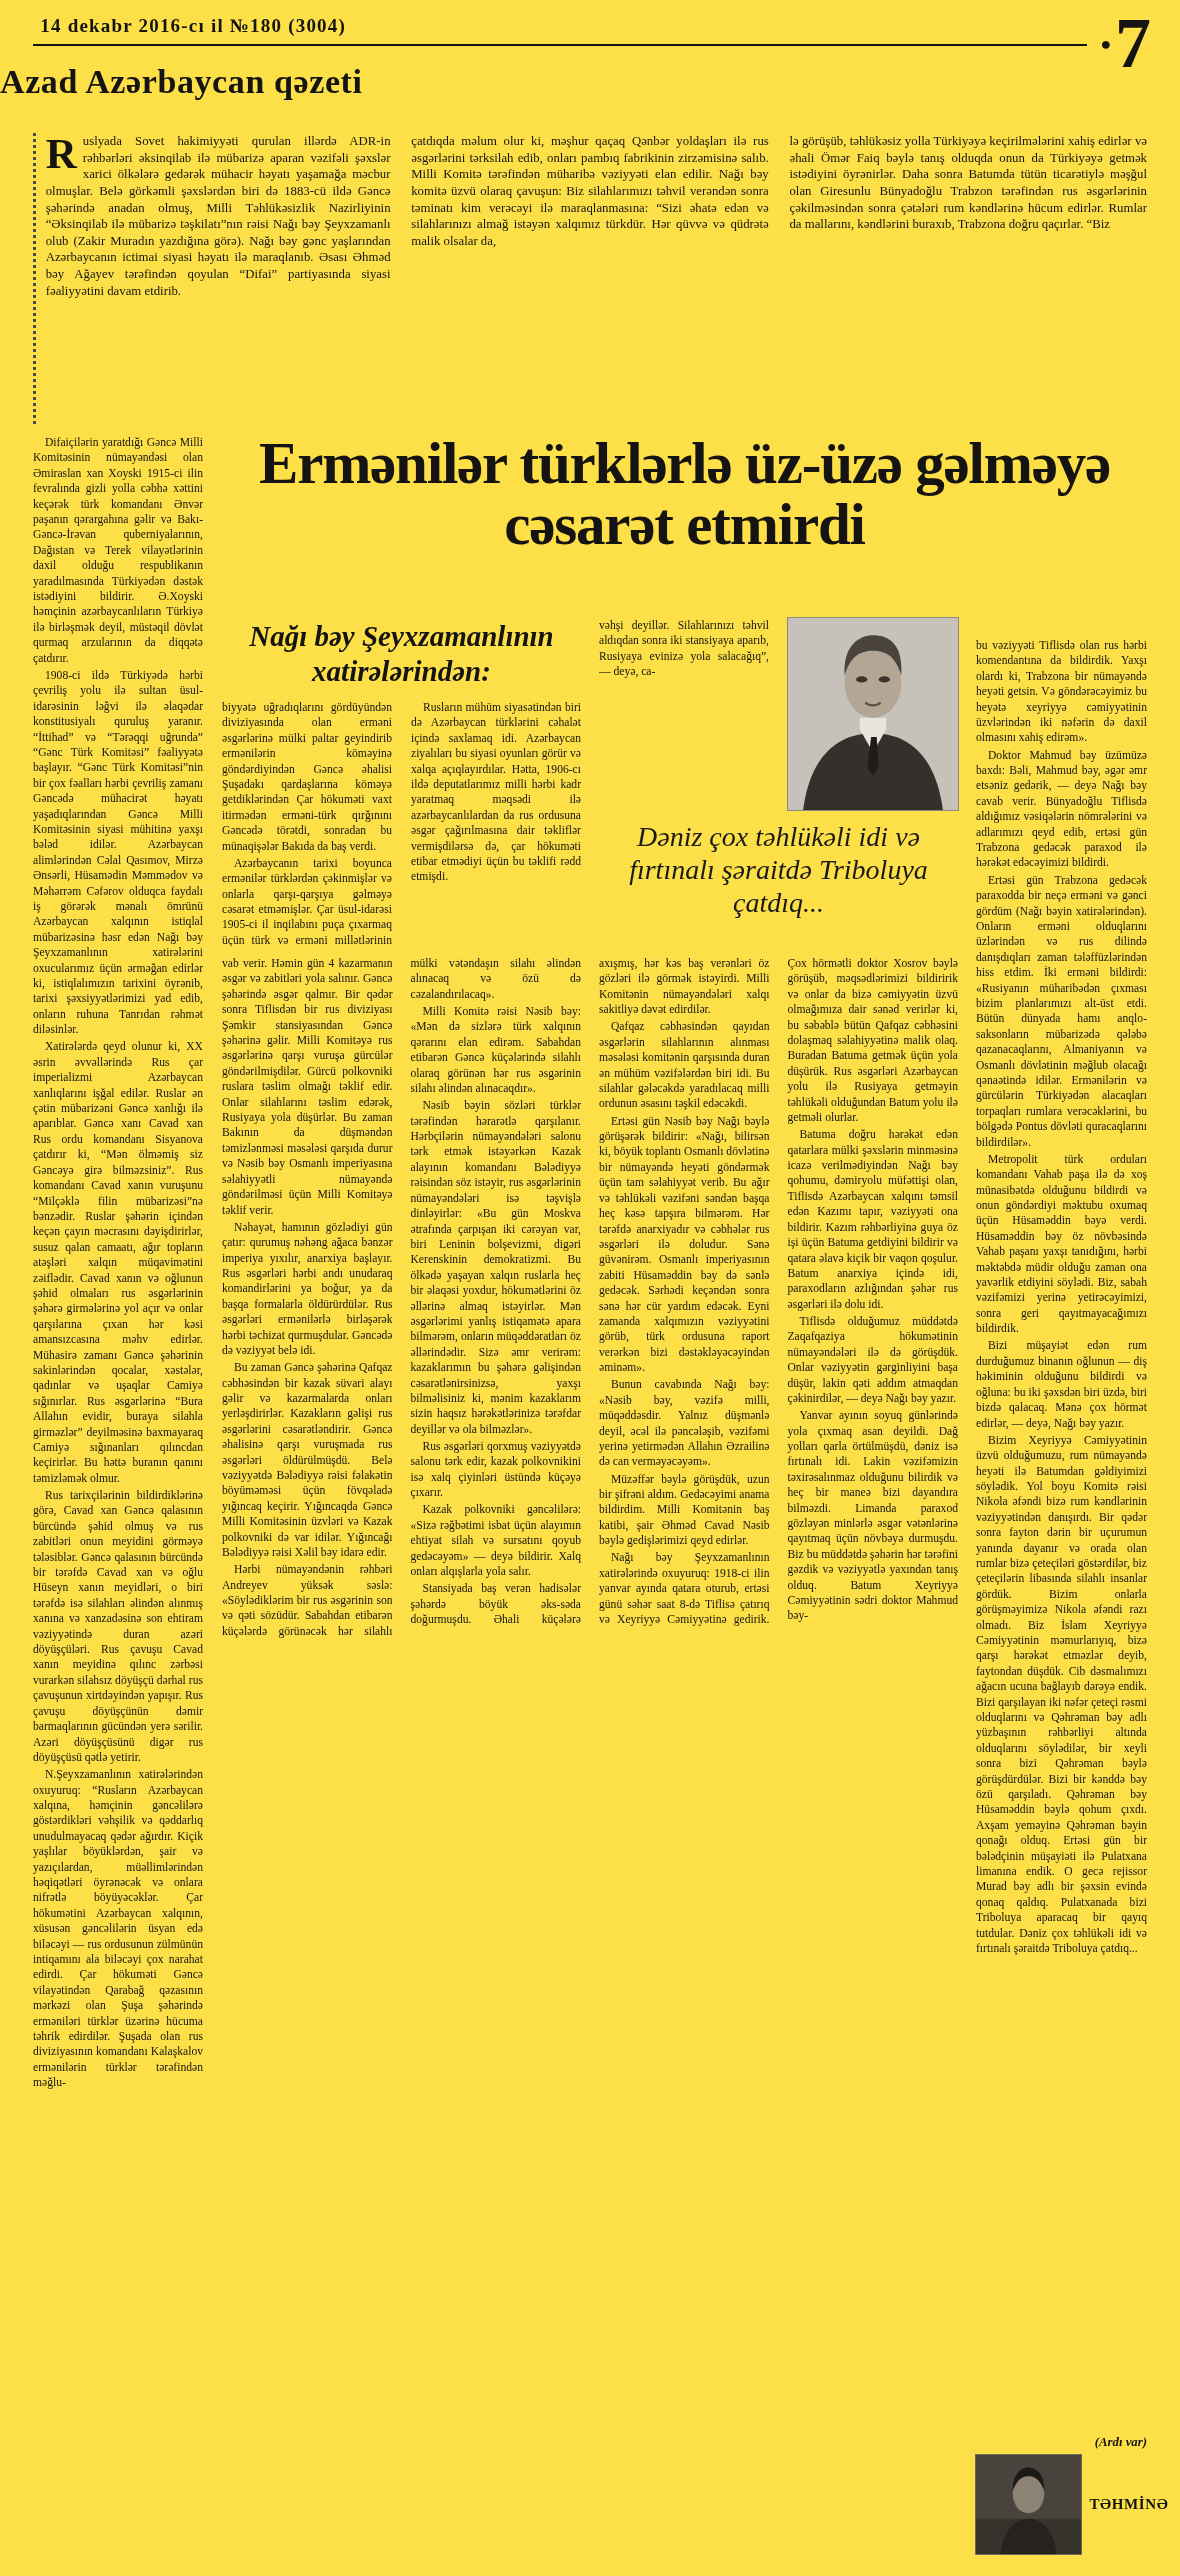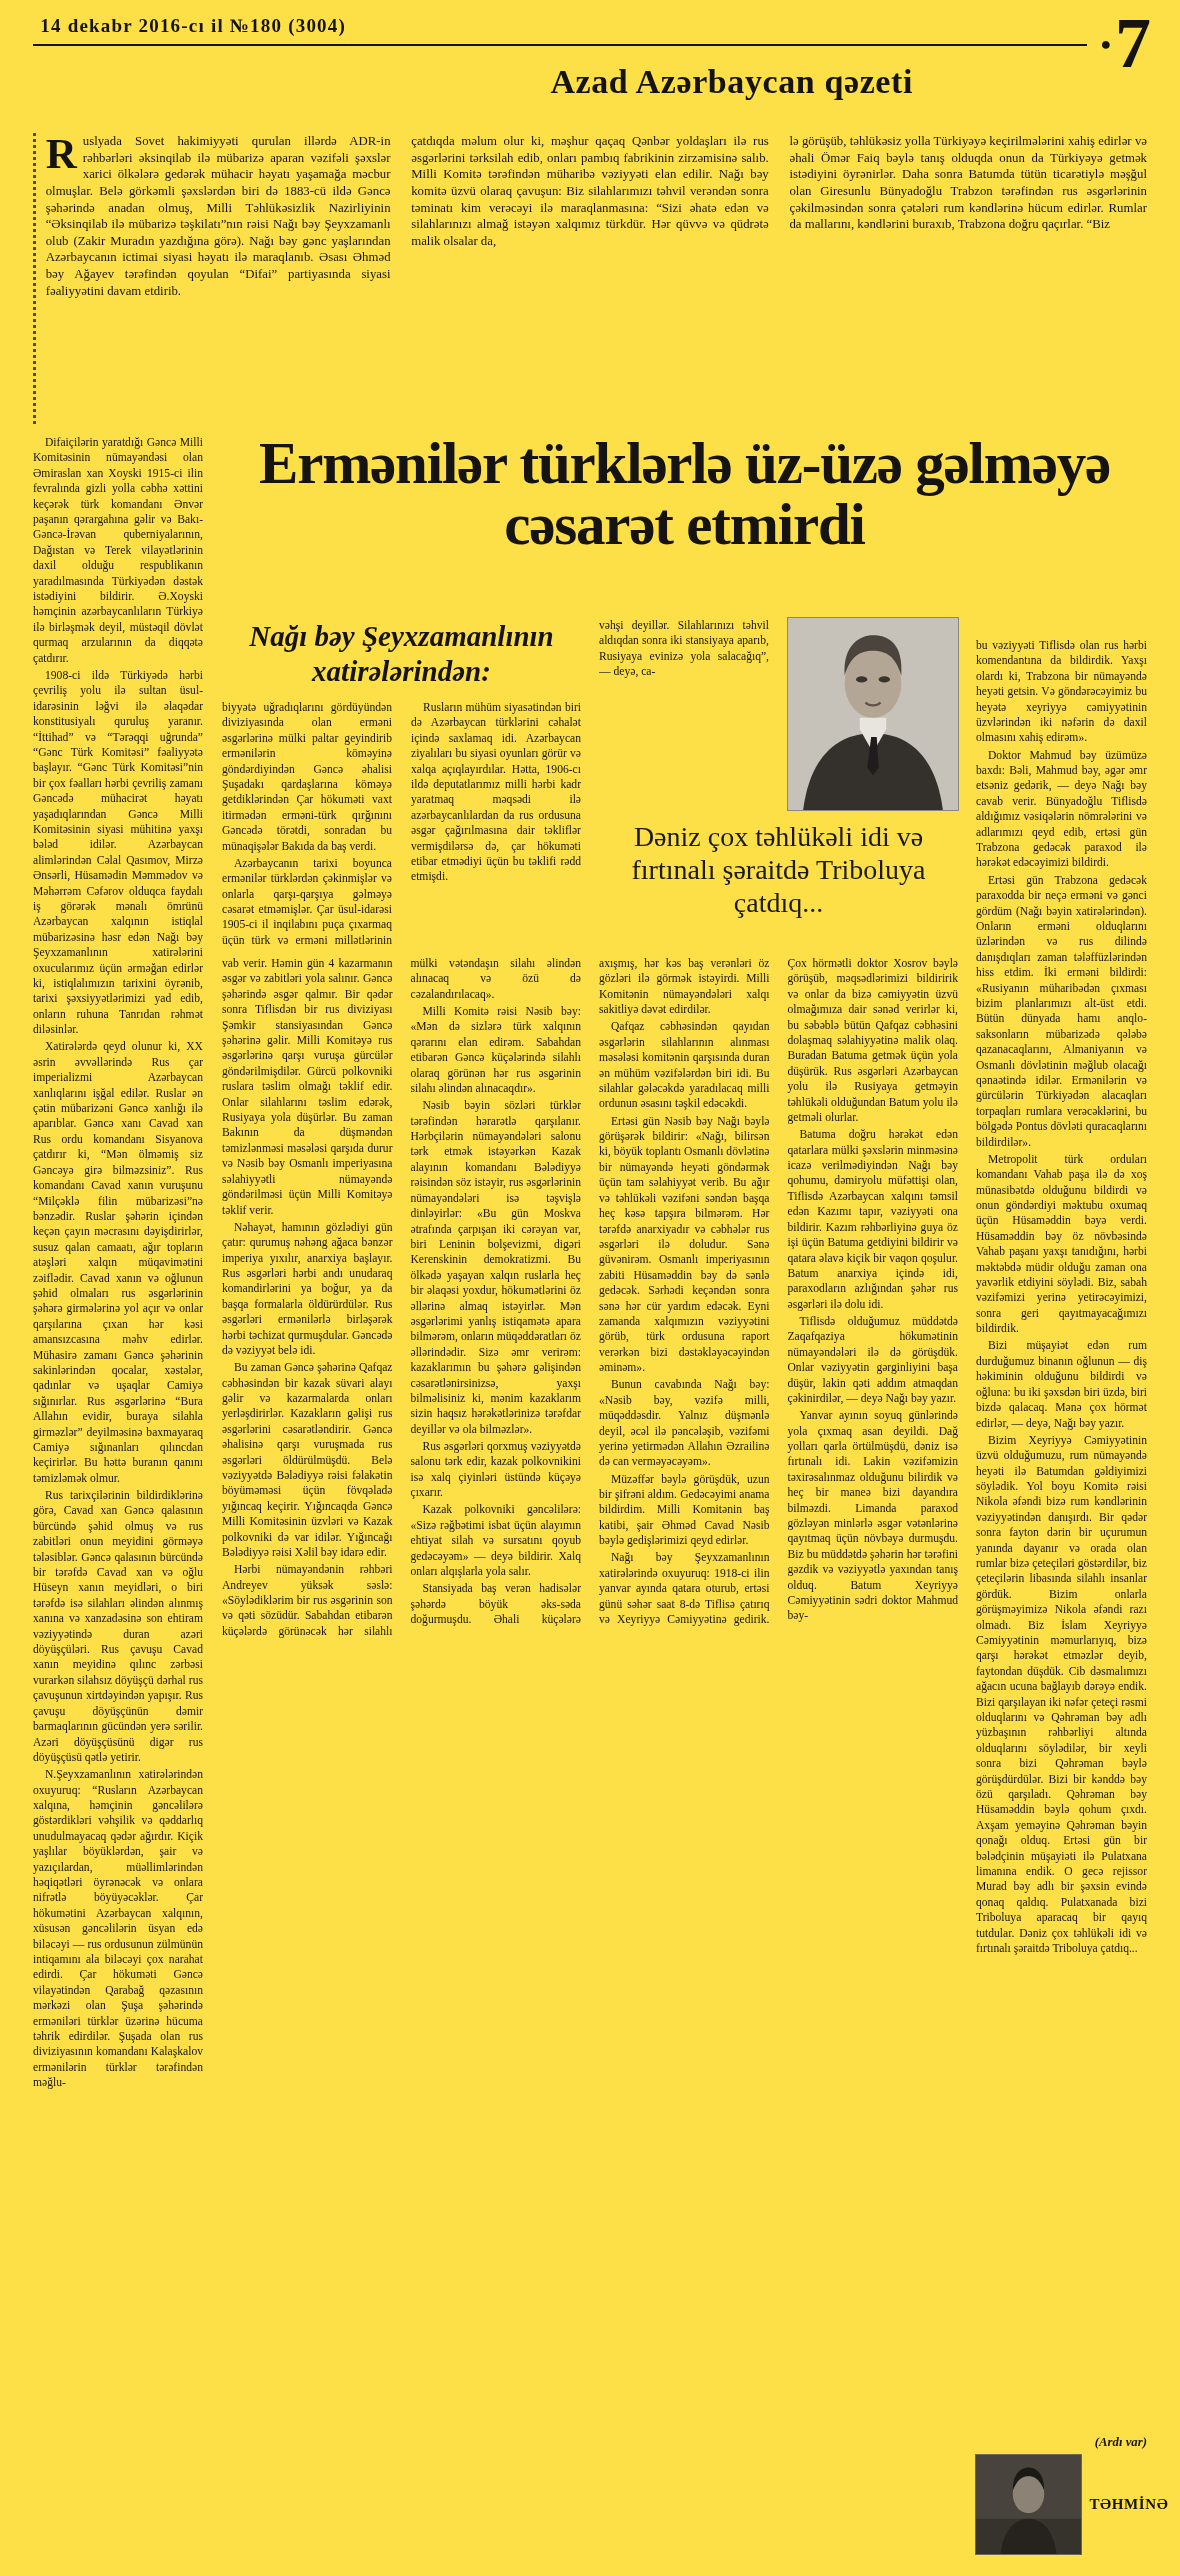--- a/index.html
+++ b/index.html
@@ -10,21 +10,21 @@
   }
   
   .header { position:absolute; top:14.6px; left:33px; right:30px; display:flex; align-items:flex-start; }
   .header-left { flex:1; }
   .issue-line { font-size:19px; font-weight:bold; letter-spacing:1.2px; padding-left:7.3px; }
   .header-rule { margin-top:7.3px; height:2.4px; background:#141414; width:100%; }
   .page-bullet { font-size:18px; line-height:1; margin:20.7px 3.7px 0 13.4px; }
   .page-number { font-size:72px; font-weight:bold; line-height:0.78; font-family:"Liberation Serif", serif; }
   
   .masthead {
-    position:absolute; top:63px; left:0; width:913px; text-align:right;
+    position:absolute; top:63px; left:0; width:913px; text-align:left;
     font-size:34px; font-weight:bold; letter-spacing:0.6px;
   }
   
   .intro {
     position:absolute; top:133px; left:33px; width:1114px; height:291px;
     display:grid; grid-template-columns:repeat(3,1fr); column-gap:20.7px; overflow:hidden;
   }
   .intro-col { font-size:12.8px; line-height:1.3; text-align:justify; overflow:hidden; }
   .intro-col.first { border-left:3px dotted #4a4a52; padding-left:9.7px; }
   .dropcap { float:left; font-size:43px; line-height:0.82; font-weight:bold; padding:3px 6px 0 0; }
@@ -45,21 +45,21 @@
   .mini-a { position:absolute; left:222px; top:700px; width:170px; height:246px; }
   .mini-b { position:absolute; left:411px; top:700px; width:170px; height:246px; }
   .beside-photo { position:absolute; left:599px; top:618px; width:170px; height:192px; }
   .photo {
     position:absolute; left:788px; top:618px; width:170px; height:192px;
     background:#c9c6bf; outline:0.6px solid #8a877f;
   }
   .photo svg { display:block; width:100%; height:100%; }
   .pull-quote {
     position:absolute; left:599px; top:820px; width:359px; height:125px;
-    font-size:28px; text-align:center; line-height:1.18; color:#1b1a19;
+    font-size:28px; font-style:italic; text-align:center; line-height:1.18; color:#1b1a19;
   }
   .lower-body {
     position:absolute; left:222px; top:956px; width:736px; height:1575px;
     column-count:4; column-gap:18px; column-fill:balance;
   }
   .col-right { position:absolute; left:976px; top:638px; width:171px; height:1916px; display:flex; flex-direction:column; }
   .col-right .right-text { flex:1; overflow:hidden; }
   .continuation { text-align:right; font-style:italic; font-weight:bold; font-size:12.8px; margin:6px 0 4.9px; }
   .author-row { display:flex; align-items:center; gap:8.5px; }
   .footer-photo { width:105px; height:99px; background:#4a463f; outline:0.6px solid #6d675d; flex:0 0 auto; }

